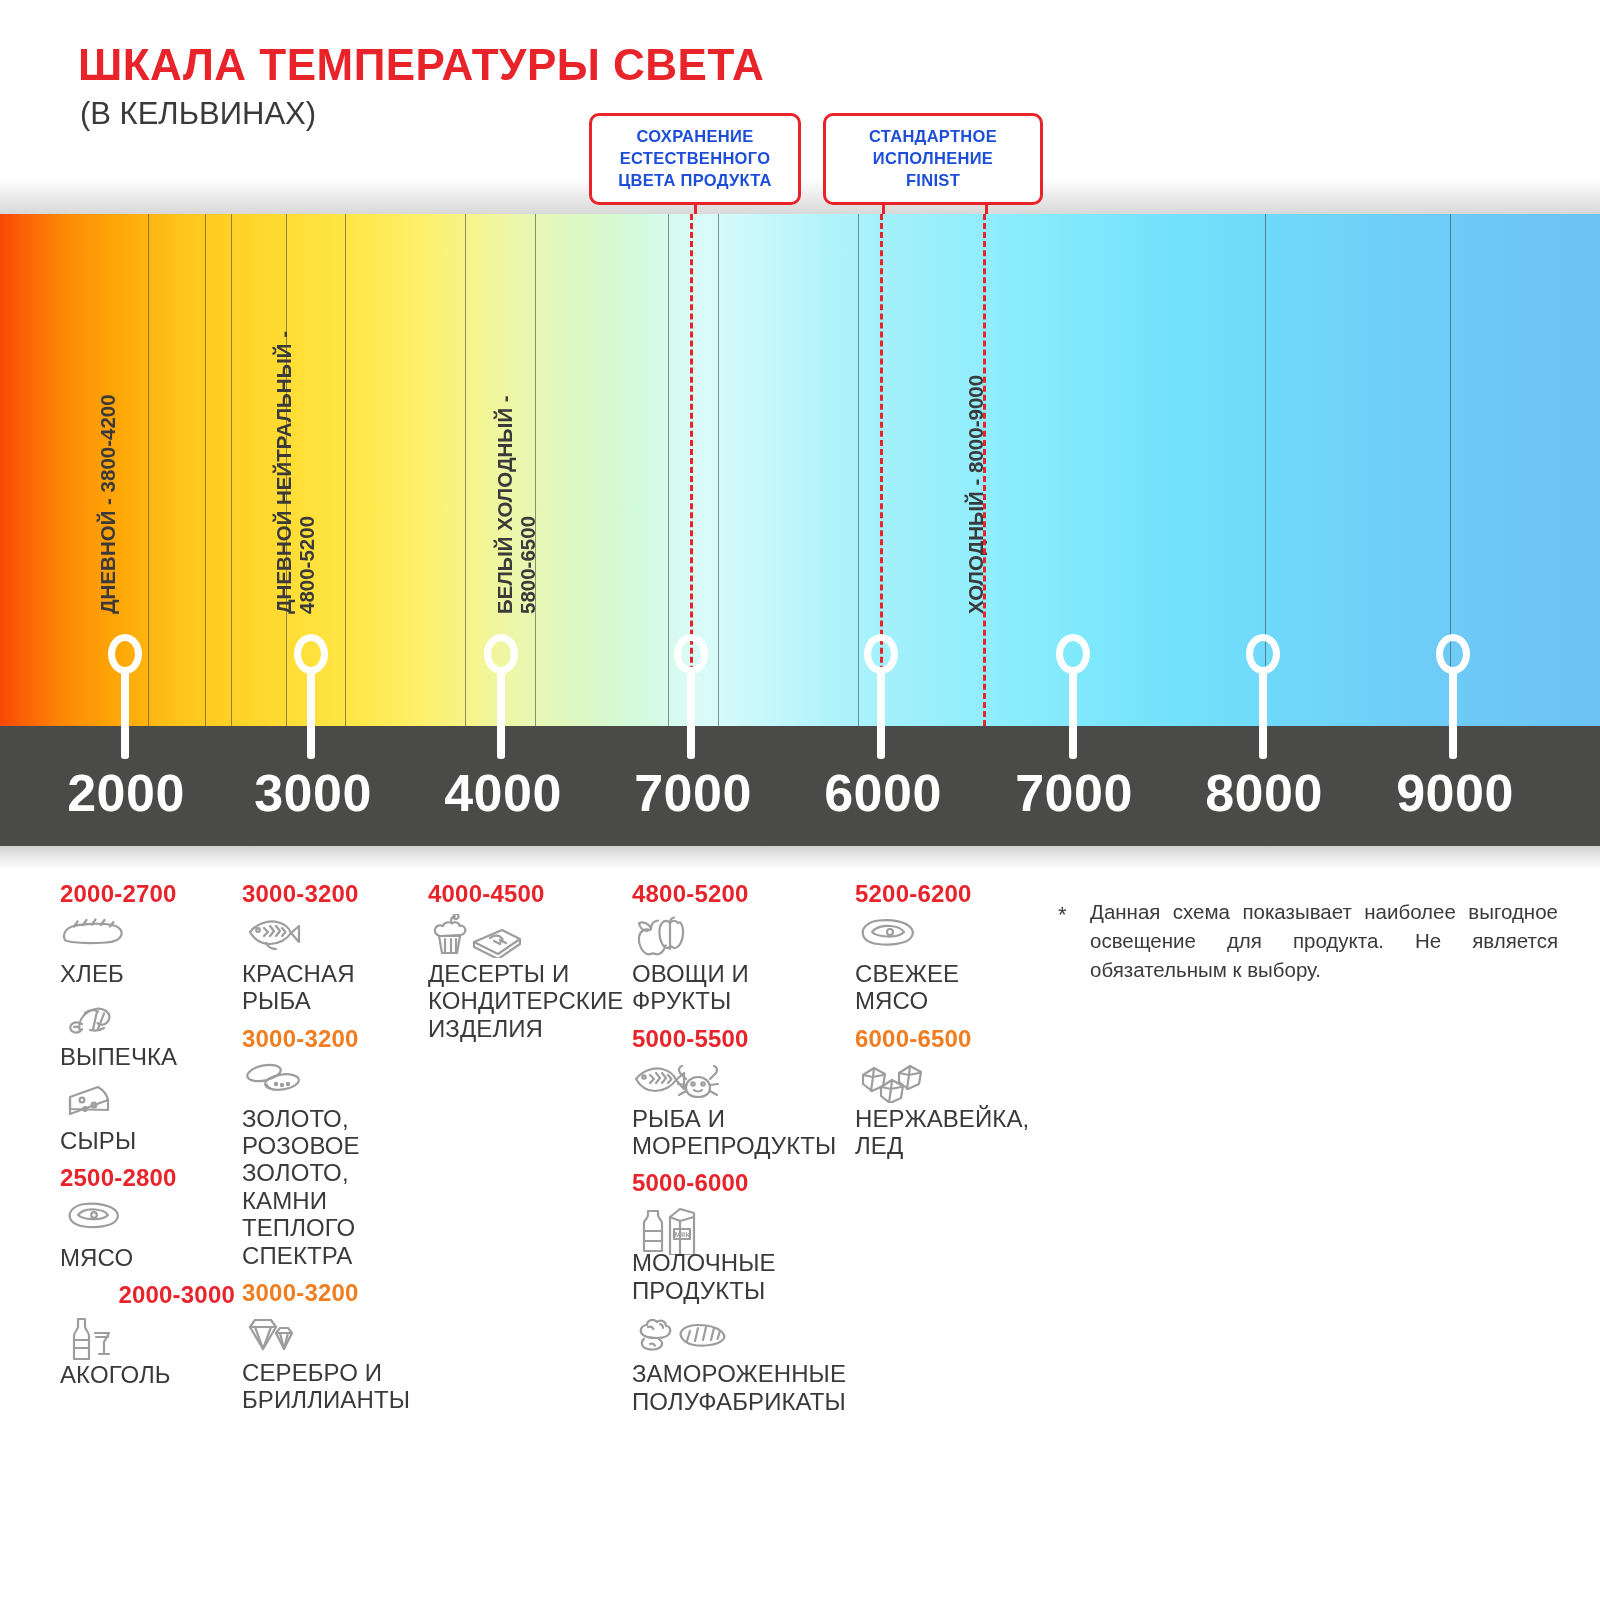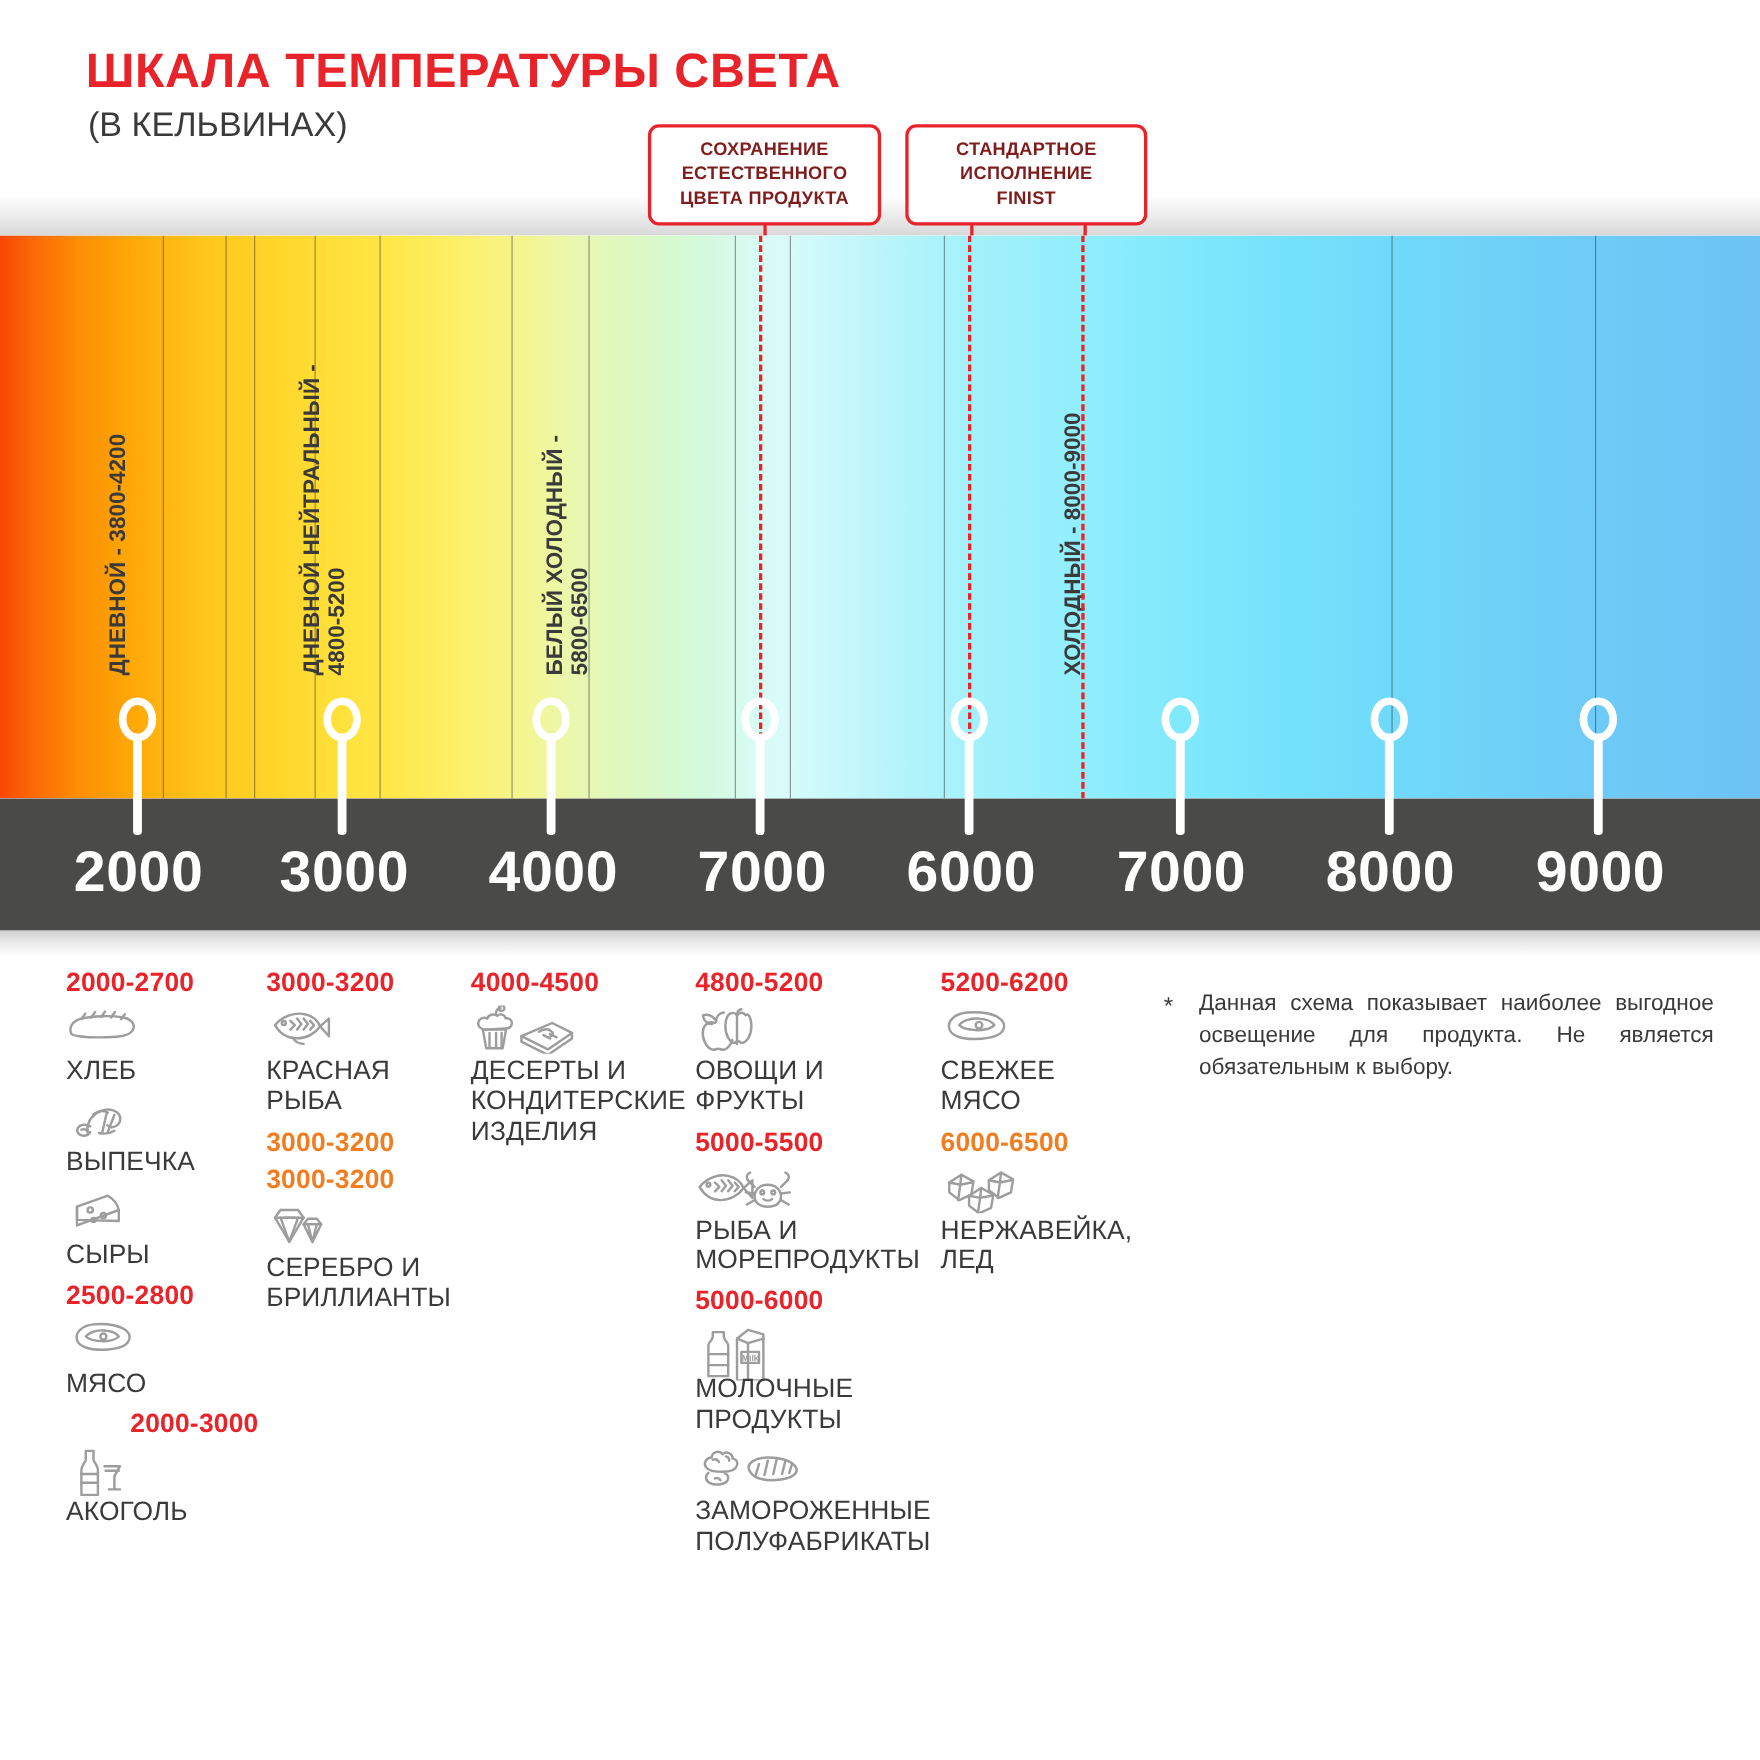--- a/index.html
+++ b/index.html
@@ -23,21 +23,21 @@
     font-size: 31px; color: #3a3a3a; white-space: nowrap;
   }
 
   
   .callout {
     position: absolute;
     border: 3px solid #e8232a;
     border-radius: 10px;
     background: #ffffff;
     text-align: center;
-    font-size: 16.5px; font-weight: bold; color: #7f1d1d;
+    font-size: 16.5px; font-weight: bold; color: #1d4ed8;
     line-height: 1.32;
     padding: 10px 12px 11px 12px;
     letter-spacing: 0.3px;
     z-index: 6;
   }
   #callout-0 { left: 589px; top: 113px; width: 212px; }
   #callout-1 { left: 823px; top: 113px; width: 220px; }
   .callout-stem {
     position: absolute; width: 3px; background: #e8232a; z-index: 5;
   }
@@ -373,20 +373,38 @@
                   <path d="M24 29c2 4 6 6 10 6"></path>
                 </g>
               </svg>
             </span>
             <div class="ltext">КРАСНАЯ
 РЫБА</div>
           </div>
         </div>
         <div class="lgroup">
           <div class="lrange" style="color: rgb(240, 125, 32);">3000-3200</div>
+          <div class="litem">
+            <span class="licon">
+              <svg width="66" height="38" viewBox="0 0 66 38">
+                <g fill="none" stroke="#9d9d9d" stroke-width="2.2" stroke-linecap="round" stroke-linejoin="round">
+                  <ellipse cx="22" cy="14" rx="17" ry="7.5" transform="rotate(-12 22 14)"></ellipse>
+                  <ellipse cx="40" cy="23" rx="17" ry="7.5" transform="rotate(-8 40 23)"></ellipse>
+                  <path d="M25 26c.5 1.5 1.5 2.5 3 3"></path>
+                  <circle cx="34" cy="25" r="1.1"></circle>
+                  <circle cx="40" cy="26" r="1.1"></circle>
+                  <circle cx="46" cy="25" r="1.1"></circle>
+                </g>
+              </svg>
+            </span>
+            <div class="ltext">ЗОЛОТО,
+РОЗОВОЕ ЗОЛОТО,
+КАМНИ ТЕПЛОГО
+СПЕКТРА</div>
+          </div>
         </div>
         <div class="lgroup">
           <div class="lrange" style="color: rgb(240, 125, 32);">3000-3200</div>
           <div class="litem">
             <span class="licon">
               <svg width="58" height="44" viewBox="0 0 58 44">
                 <g fill="none" stroke="#9d9d9d" stroke-width="2.2" stroke-linecap="round" stroke-linejoin="round">
                   <path d="M8 14h26l-13 22z"></path>
                   <path d="M8 14l5-7h16l5 7M13 14l8 22M29 14l-8 22M13 7l-5 7M29 7l5 7M16 14h10"></path>
                   <path d="M34 20h16l-8 16z"></path>

